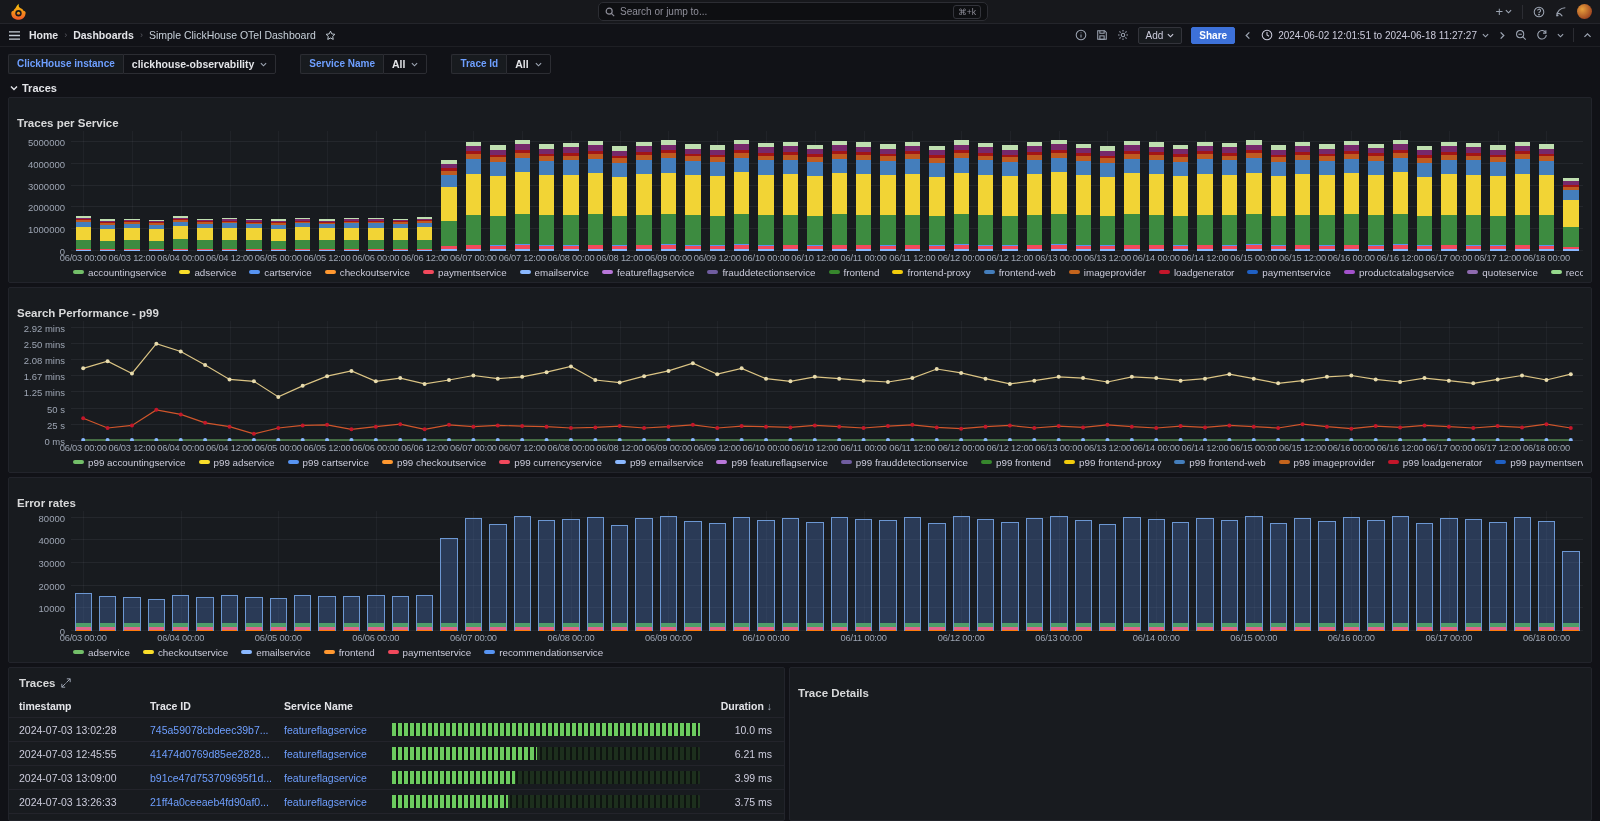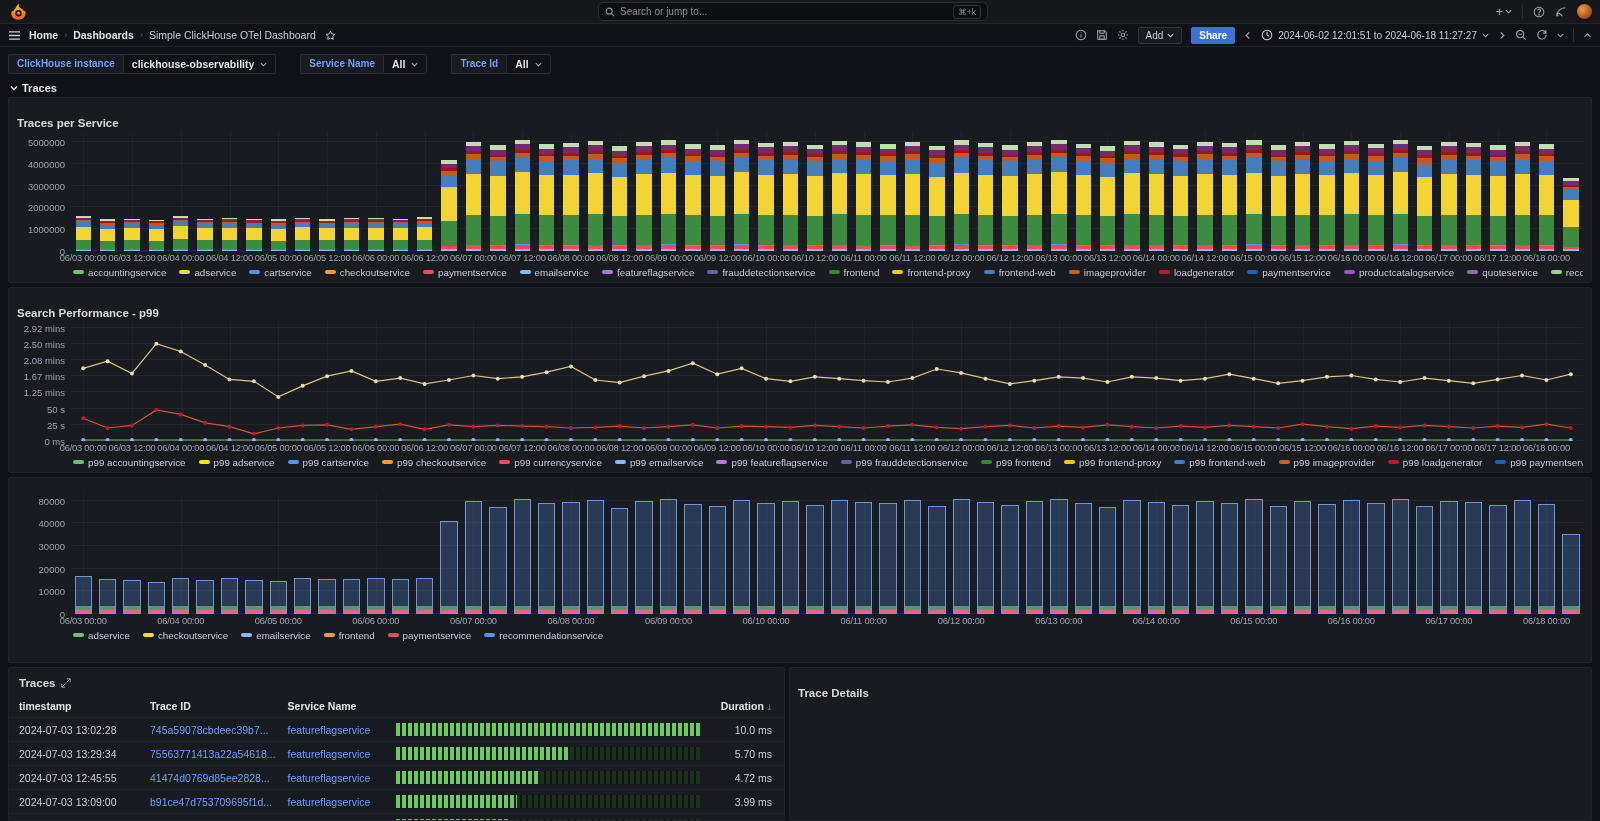--- a/index.html
+++ b/index.html
@@ -1507,20 +1507,23 @@
         <span>p99 loadgenerator</span>
       </span>
       <span class="li">
         <span class="swatch" style="background: rgb(31, 96, 196);"></span>
         <span>p99 paymentservice</span>
       </span>
     </div>
 </div>
 
 <div class="panel" style="left:8px; top:477px; width:1584px; height:186px;">
+  <div class="panel-title">
+      <span>Error rates</span>
+    </div>
   <div class="chart" style="height:120px;">
     <div class="yaxis" id="yaxis3">
         <span style="bottom: 0%;">0</span>
         <span style="bottom: 18.8679%;">10000</span>
         <span style="bottom: 37.7358%;">20000</span>
         <span style="bottom: 56.6038%;">30000</span>
         <span style="bottom: 75.4717%;">40000</span>
         <span style="bottom: 94.3396%;">80000</span>
       </div>
     <div class="plotcol">
@@ -1997,40 +2000,29 @@
           <td><span class="tlink">745a59078cbdeec39b7...</span></td>
           <td><span class="tlink">featureflagservice</span></td>
           <td>
             <div class="gauge">
               <div style="width: 100%;"></div>
             </div>
           </td>
           <td class="num" style="padding-right: 12px;">10.0 ms</td>
         </tr>
         <tr>
-          <td style="padding-left: 10px;">2024-07-03 13:29:34</td>
-          <td><span class="tlink">75563771413a22a54618...</span></td>
-          <td><span class="tlink">featureflagservice</span></td>
-          <td>
-            <div class="gauge">
-              <div style="width: 57%;"></div>
-            </div>
-          </td>
-          <td class="num" style="padding-right: 12px;">5.70 ms</td>
-        </tr>
-        <tr>
           <td style="padding-left: 10px;">2024-07-03 12:45:55</td>
           <td><span class="tlink">41474d0769d85ee2828...</span></td>
           <td><span class="tlink">featureflagservice</span></td>
           <td>
             <div class="gauge">
               <div style="width: 47%;"></div>
             </div>
           </td>
-          <td class="num" style="padding-right: 12px;">4.72 ms</td>
+          <td class="num" style="padding-right: 12px;">6.21 ms</td>
         </tr>
         <tr>
           <td style="padding-left: 10px;">2024-07-03 13:09:00</td>
           <td><span class="tlink">b91ce47d753709695f1d...</span></td>
           <td><span class="tlink">featureflagservice</span></td>
           <td>
             <div class="gauge">
               <div style="width: 40%;"></div>
             </div>
           </td>

